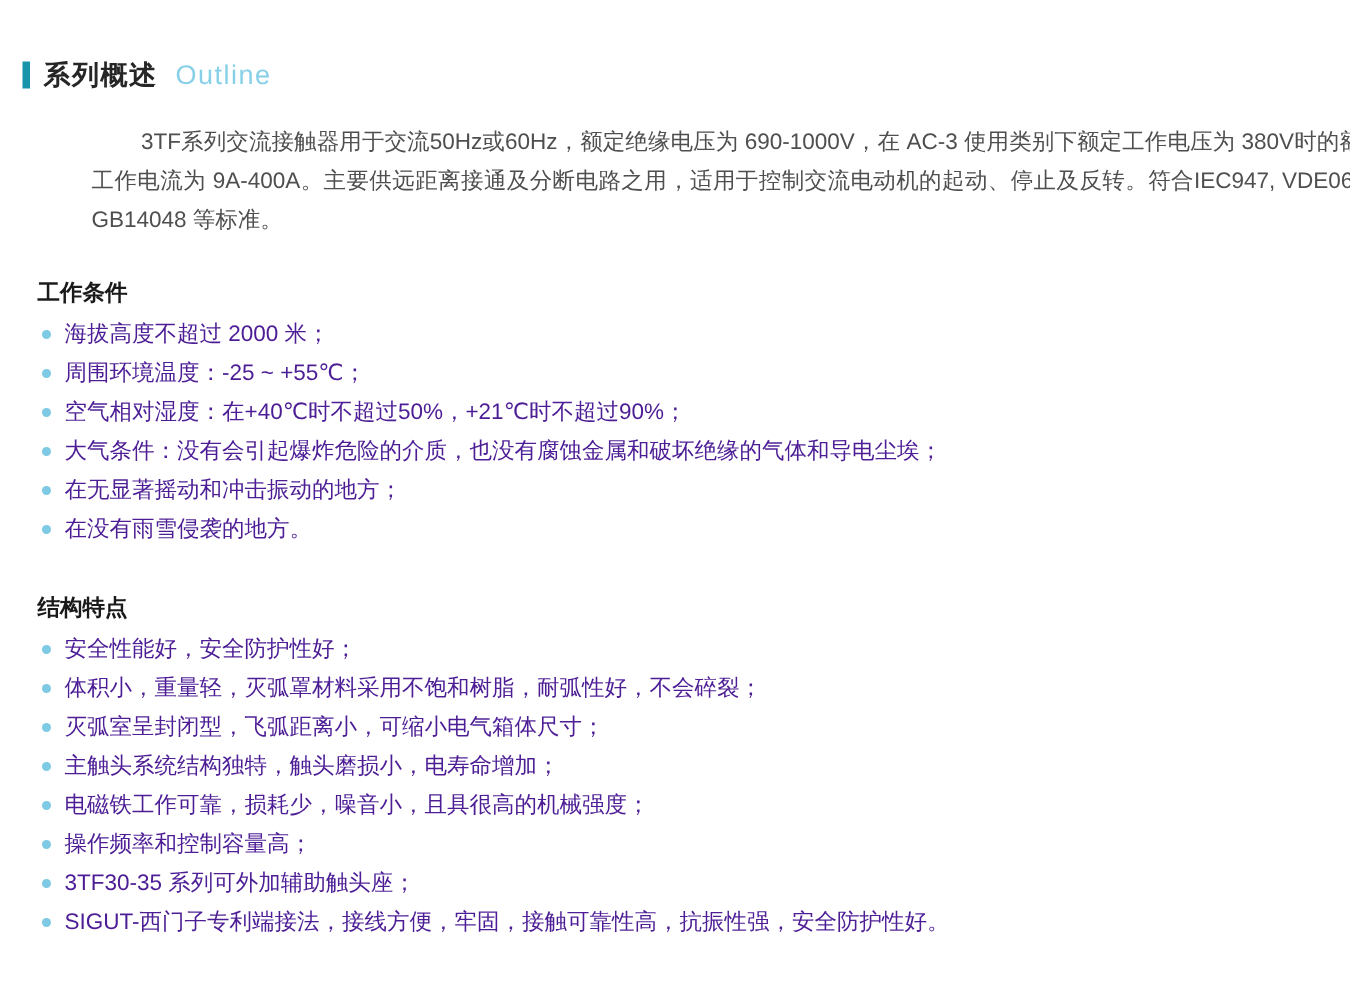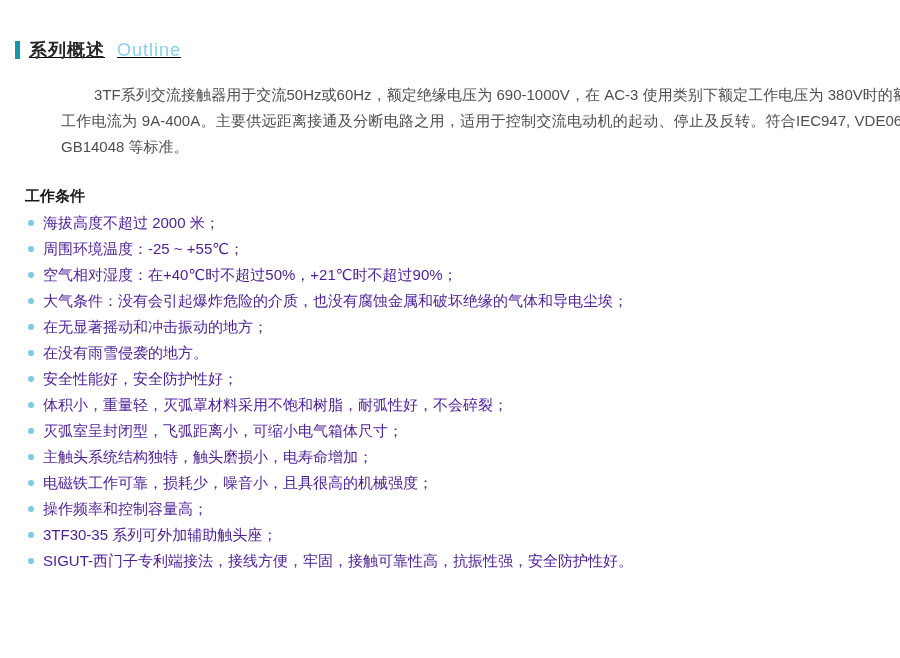--- a/index.html
+++ b/index.html
@@ -12,21 +12,20 @@
   .page {
     width: 900px; height: 658px;
     padding: 38px 13px 0 25px;
     background: #ffffff;
   }
   .title-row {
     display: flex;
     align-items: center;
     height: 24px;
     margin-left: -10px; 
-    text-decoration: underline;
   }
   .accent-bar {
     width: 5px; height: 18px;
     background: var(--accent, #1895aa);
     margin-right: 9px;
   }
   .title-zh {
     font-size: 18px;
     font-weight: bold;
     color: #262626;
@@ -108,20 +107,21 @@
       <li class="item">
         <span class="dot"></span>
         <span class="txt">在无显著摇动和冲击振动的地方；</span>
       </li>
       <li class="item">
         <span class="dot"></span>
         <span class="txt">在没有雨雪侵袭的地方。</span>
       </li>
     </ul>
 
+  <h3 class="section-heading second">结构特点</h3>
   <ul class="bullet-list">
       <li class="item">
         <span class="dot"></span>
         <span class="txt">安全性能好，安全防护性好；</span>
       </li>
       <li class="item">
         <span class="dot"></span>
         <span class="txt">体积小，重量轻，灭弧罩材料采用不饱和树脂，耐弧性好，不会碎裂；</span>
       </li>
       <li class="item">

